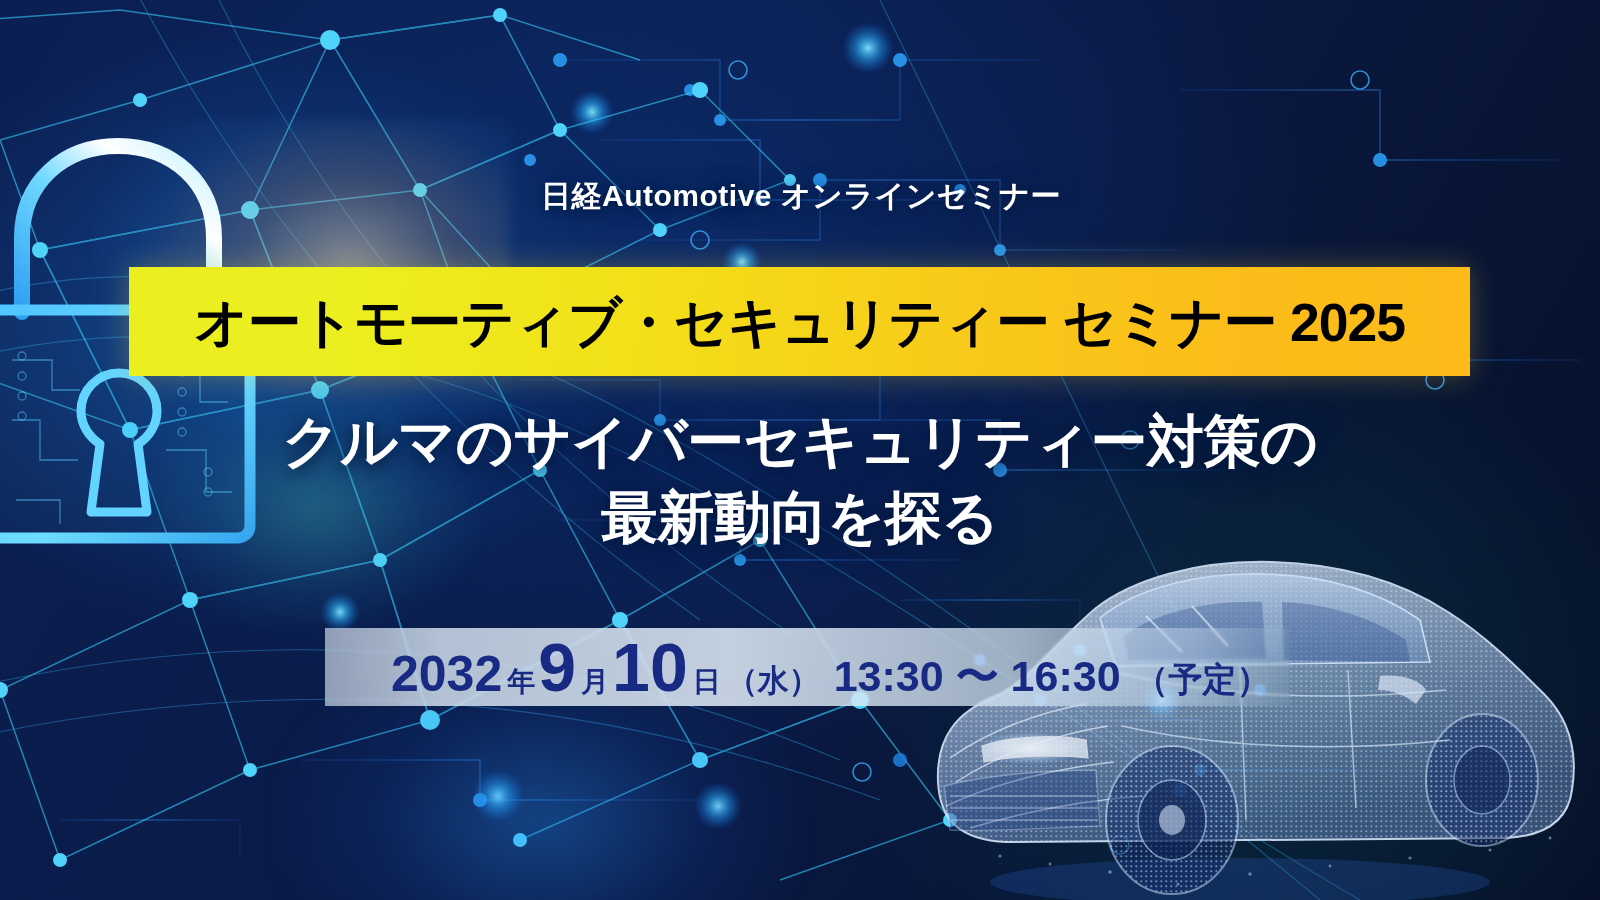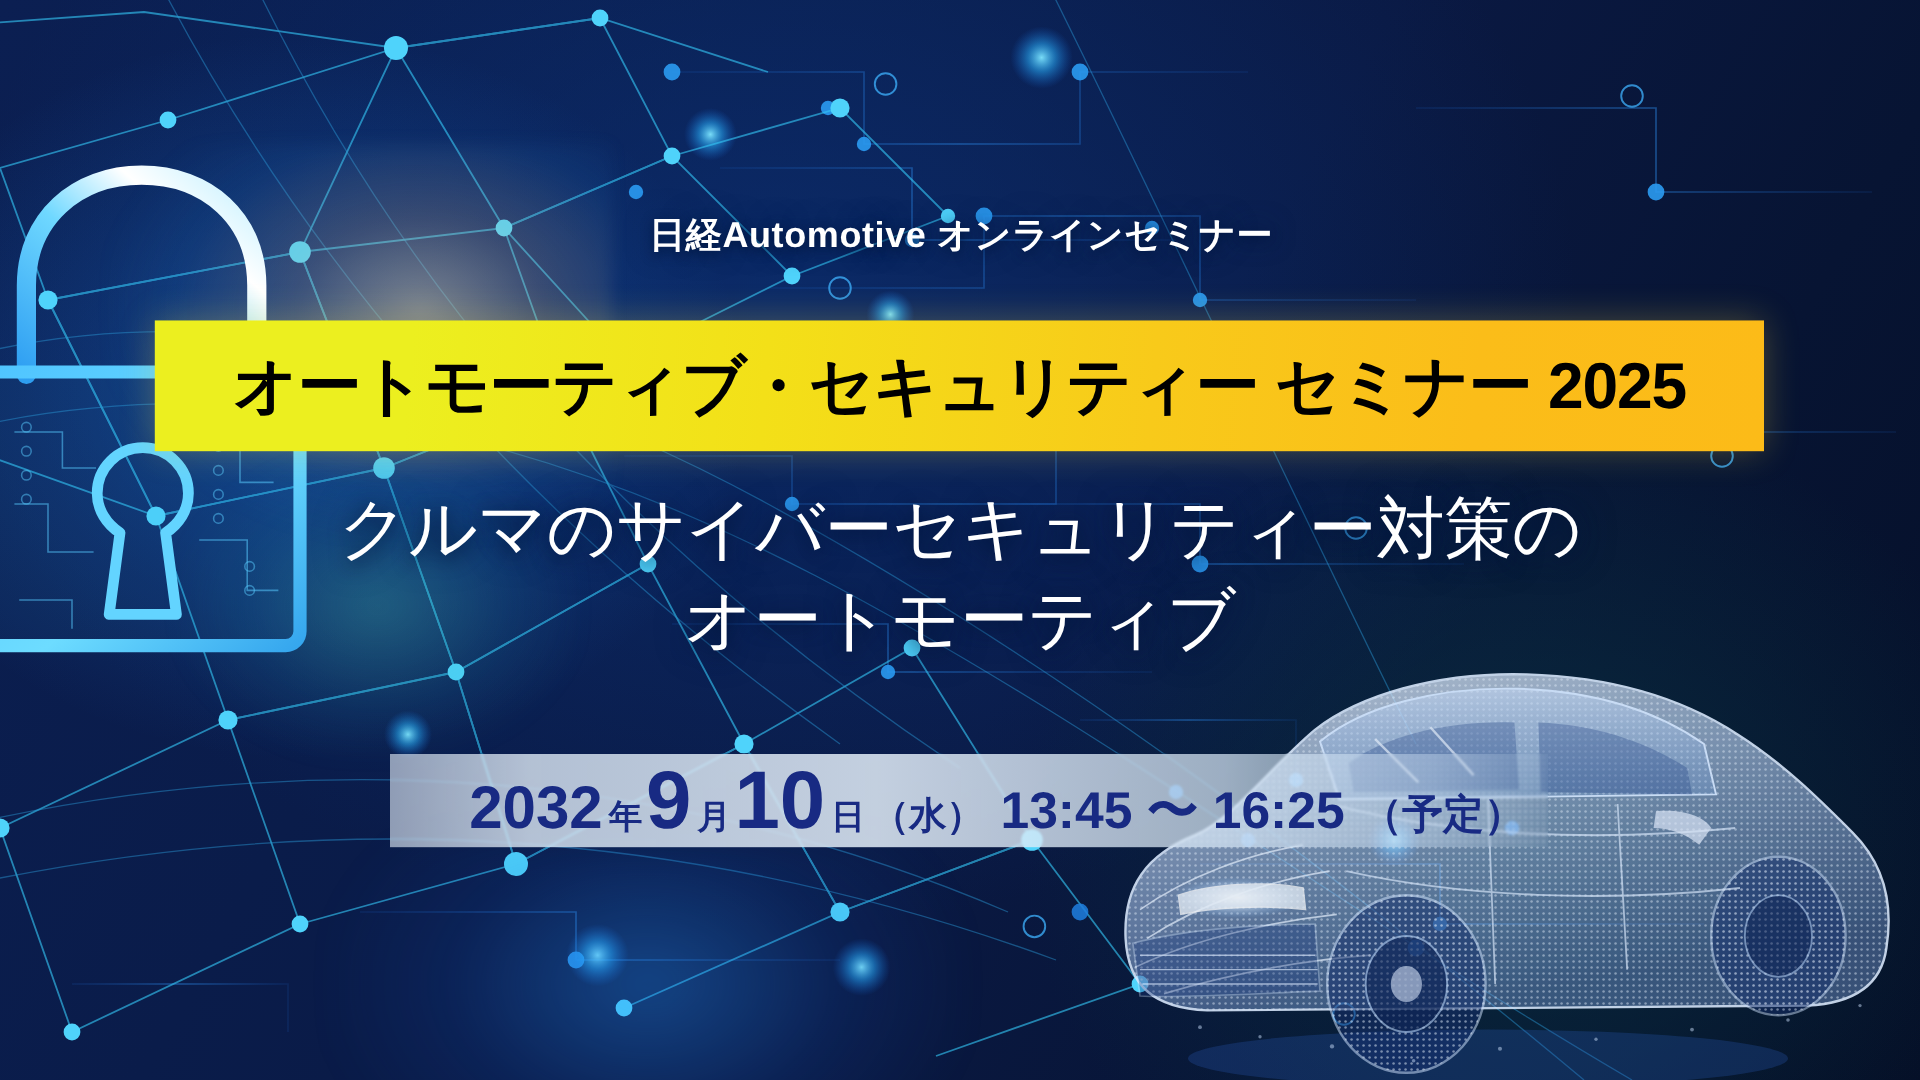--- a/index.html
+++ b/index.html
@@ -82,21 +82,21 @@
     white-space:nowrap;
     line-height:1;
     transform:scaleX(.99);
   }
 
   .subtitle {
     position:absolute; left:0; right:0; top:404px;
     text-align:center;
     color:#ffffff;
     font-size:57px;
-    font-weight:normal;
+    font-weight:bold;
     line-height:1.33;
     letter-spacing:-.5px;
     text-shadow:0 3px 16px rgba(0,18,55,.95), 0 0 30px rgba(0,35,85,.7);
   }
   .subtitle .line { display:block; white-space:nowrap; }
 
   .date-band {
     position:absolute; left:325px; top:628px;
     width:965px; height:78px;
     background:linear-gradient(90deg,
@@ -424,31 +424,31 @@
   <div class="content">
 
     <div class="kicker">日経Automotive オンラインセミナー</div>
 
     <div class="title-bar">
       <span class="title-text">オートモーティブ・セキュリティー セミナー 2025</span>
     </div>
 
     <div class="subtitle">
       <span class="line">クルマのサイバーセキュリティー対策の</span>
-      <span class="line">オートモーティブ</span>
+      <span class="line">最新動向を探る</span>
     </div>
 
     <div class="date-band">
       <div class="date-row">
         <span class="d-year">2032</span>
         <span class="d-unit">年</span>
         <span class="d-month">9</span>
         <span class="d-unit">月</span>
         <span class="d-day">10</span>
         <span class="d-unit">日</span>
         <span class="d-dow">（水）</span>
-        <span class="d-time">13:45 〜 16:25</span>
+        <span class="d-time">13:30 〜 16:30</span>
         <span class="d-note">（予定）</span>
       </div>
     </div>
 
   </div>
 </div>
 
 </body></html>

